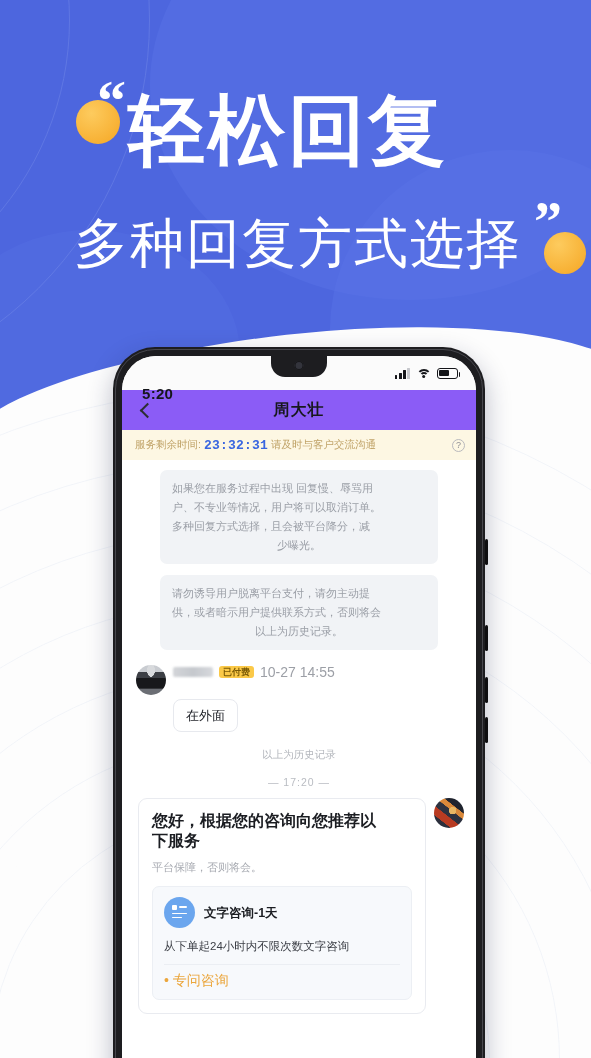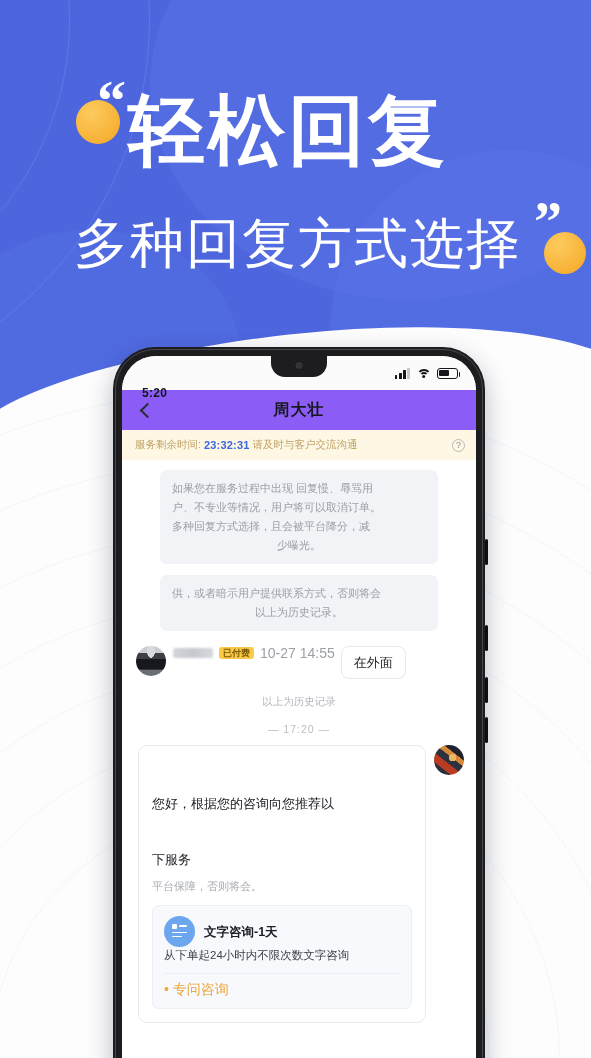--- a/index.html
+++ b/index.html
@@ -125,21 +125,21 @@
     width:9px; height:9px; border-radius:50%; background:#33343c;
     box-shadow:inset 0 0 0 1px #17171a;
   }
 
   
   .statusbar {
     position:relative; height:34px; background:#fbfbfb;
     display:flex; align-items:center; justify-content:space-between;
     padding:0 18px 0 20px; z-index:5;
   }
-  .sb-time { font-size:12px; font-weight:bold; color:#15161a; letter-spacing:.3px;margin-top:40px; }
+  .sb-time { font-size:15px; font-weight:bold; color:#15161a; letter-spacing:.3px;margin-top:40px; }
   .sb-right { display:flex; align-items:center; gap:6px; }
   .ico-signal { display:flex; align-items:flex-end; gap:1.6px; height:11px; }
   .ico-signal i { width:2.6px; background:#15161a; border-radius:.5px; display:block; }
   .ico-signal i:nth-child(1){height:4px}
   .ico-signal i:nth-child(2){height:6px}
   .ico-signal i:nth-child(3){height:8.5px}
   .ico-signal i:nth-child(4){height:11px;background:#c6c7cc}
   .ico-wifi { width:15px; height:11px; position:relative; }
   .ico-wifi i {
     position:absolute; left:50%; transform:translateX(-50%);
@@ -170,21 +170,21 @@
   }
   .nav-title { font-size:16px; font-weight:bold; color:#17181c; letter-spacing:1px; }
 
   
   .notice {
     height:30px; background:#fdf7e3;
     display:flex; align-items:center; padding:0 11px 0 13px; gap:3px;
     font-size:10.5px; white-space:nowrap;
   }
   .notice .lbl { color:#c0a368; }
-  .notice .timer { color:#3a66e0; font-weight:bold; font-size:11px; letter-spacing:.2px;}
+  .notice .timer { color:#3a66e0; font-weight:bold; font-size:13px; letter-spacing:.2px;font-family:Liberation Mono, monospace;}
   .notice .tip { color:#c0a368; }
   .notice .spacer { flex:1; }
   .help-icon {
     width:13px; height:13px; border-radius:50%; border:1px solid #b9b9bd;
     color:#8e8e93; font-size:9px; line-height:11px; text-align:center;
   }
 
   
   .chat { background:#ffffff; padding:10px 0 0; height:100%; }
 
@@ -209,21 +209,21 @@
   .avatar.car {
     background:
       radial-gradient(ellipse at 50% 18%, #d8dadd 0 18%, transparent 19%),
       linear-gradient(180deg,#c9ccd1 0 22%, #3c3f45 23% 44%, #17181b 45% 78%, #6b6e74 79% 100%);
   }
   .avatar.art {
     background:
       radial-gradient(circle at 62% 42%, #e8b764 0 14%, transparent 15%),
       linear-gradient(38deg,#2b2f3c 0 24%, #b83b22 25% 42%, #2d3240 43% 58%, #d9883a 59% 70%, #1f232e 71% 100%);
   }
-  .msg-main { display:flex; flex-direction:row; gap:6px; }
+  .msg-main { display:flex; flex-direction:column; gap:20px; }
   .msg-meta { display:flex; align-items:center; gap:6px; height:14px; }
   .name-blur {
     width:40px; height:10px; border-radius:2px;
     background:linear-gradient(90deg,#d3d5d9,#c5c8cd,#d7d9dd);
     filter:blur(1.1px);
   }
   .paid-badge {
     background:#fbc948; color:#7a5a06; font-size:9px; font-weight:bold;
     border-radius:3px; padding:1.5px 4px; line-height:1;
   }
@@ -241,21 +241,21 @@
     text-align:center; font-size:10.5px; color:#b9bcc2; margin:14px 0 10px;
     letter-spacing:1px;
   }
 
   
   .rec-row { display:flex; padding:0 12px 0 16px; gap:8px; align-items:flex-start; }
   .rec-card {
     flex:1; background:#fff; border:1px solid #e9ebf0; border-radius:9px;
     padding:12px 13px 13px;
   }
-  .rec-title { font-size:13px; font-weight:normal; color:#1b1d22; line-height:20px;margin-top:36px; }
+  .rec-title { font-size:16px; font-weight:bold; color:#1b1d22; line-height:20px; }
   .rec-sub { font-size:11px; color:#a7aab1; margin-top:9px; }
 
   .svc-card {
     margin-top:11px; background:#f7f9fc; border:1px solid #eceff4;
     border-radius:7px; padding:10px 11px 9px;
   }
   .svc-head { display:flex; align-items:center; gap:9px; }
   .svc-icon {
     width:31px; height:31px; border-radius:50%; flex:0 0 31px;
     background:#6ba6ee; position:relative;
@@ -267,21 +267,21 @@
   .svc-icon .doc i:nth-child(1){ left:0; top:0; width:5px; height:5px; }
   .svc-icon .doc i:nth-child(2){ left:6.5px; top:1px; width:8.5px; height:1.8px; }
   .svc-icon .doc i:nth-child(3){ left:0; top:7.5px; width:15px; height:1.8px; }
   .svc-icon .doc i:nth-child(4){ left:0; top:11.5px; width:10px; height:1.8px; }
   .svc-name { font-size:12.5px; font-weight:bold; color:#1b1d22; }
   .svc-price-blur {
     margin-top:6px; width:78px; height:9px; border-radius:2px;
     background:linear-gradient(90deg,#dcdee2 0 62%, #e9eaee 63% 70%, #d9dbdf 71% 100%);
     filter:blur(1.1px);
   }
-  .svc-desc { font-size:11.5px; color:#3b3e45; line-height:17px; }
+  .svc-desc { font-size:11.5px; color:#3b3e45; margin-top:10px; line-height:17px; }
   .svc-hr { height:1px; background:#ebeef3; margin:9px 0 7px; }
   .svc-tag { font-size:14px; color:#eba63c; }
   .svc-tag .dot { color:#eba63c; }
 </style>
 </head>
 <body>
 
 <div id="stage">
 
   <div class="bg-blue"></div>
@@ -365,20 +365,21 @@
       <div class="chat">
 
         <div class="sys-bubble">
           <span class="ln l1">如果您在服务过程中出现 回复慢、辱骂用</span>
           <span class="ln l2">户、不专业等情况，用户将可以取消订单。</span>
           <span class="ln l3">多种回复方式选择，且会被平台降分，减</span>
           <span class="ln">少曝光。</span>
         </div>
 
         <div class="sys-bubble">
+          <span class="ln l1">请勿诱导用户脱离平台支付，请勿主动提</span>
           <span class="ln l2">供，或者暗示用户提供联系方式，否则将会</span>
           <span class="ln">以上为历史记录。</span>
         </div>
 
         <div class="msg-row">
           <div class="avatar car"></div>
           <div class="msg-main">
             <div class="msg-meta">
               <span class="name-blur"></span>
               <span class="paid-badge">已付费</span>

